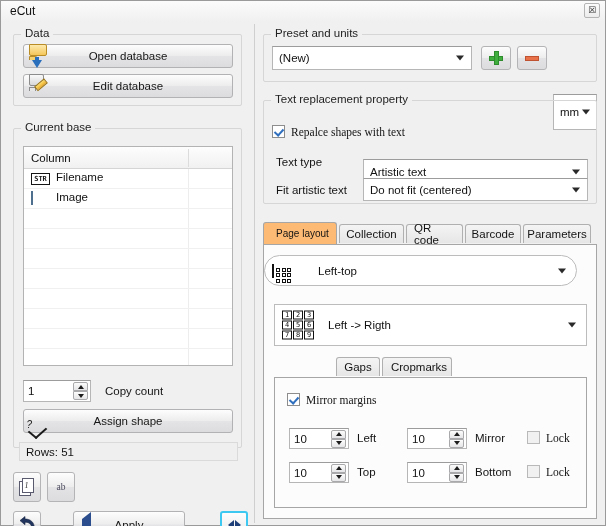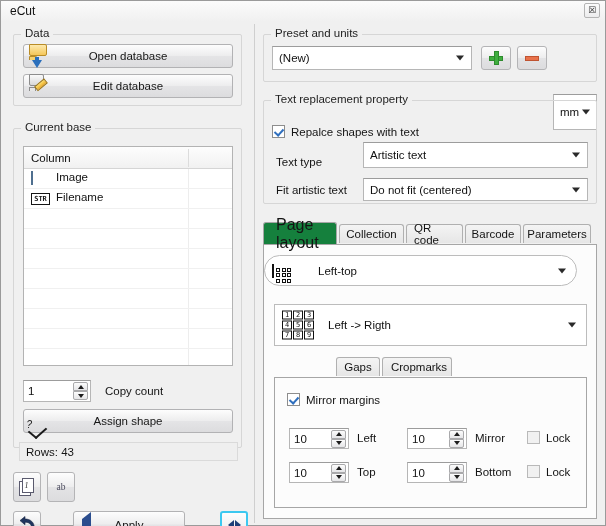--- a/index.html
+++ b/index.html
@@ -78,21 +78,21 @@
   .cbrow{position:absolute;display:flex;align-items:center;}
   .cbox{
     width:13px;height:13px;box-sizing:border-box;background:#fff;
     border:1px solid #8d8d8d;position:relative;cursor:pointer;flex:none;
   }
   .cbox.checked:after{
     content:"";position:absolute;left:3px;top:1px;width:4px;height:7px;
     border:solid #2f6fbe;border-width:0 2px 2px 0;transform:rotate(42deg);
   }
   .cbox.disabled{background:#f1f1f1;border-color:#b9b9b9;}
-  .cblabel{margin-left:6px;font-size:11.5px;color:#141414;}
+  .cblabel{margin-left:6px;font-size:11.5px;color:#141414;font-family:Liberation Serif, serif;}
   
   .listbox{
     position:absolute;box-sizing:border-box;background:#fff;
     border:1px solid #b3b3b3;overflow:hidden;
   }
   .lhead{
     position:relative;height:22px;box-sizing:border-box;
     background:linear-gradient(#fdfdfd,#f1f1f1);border-bottom:1px solid #d5d5d5;
   }
   .lhead .hcell{
@@ -126,22 +126,22 @@
   
   .tabstrip{position:absolute;height:21px;}
   .tab{
     position:absolute;top:2px;height:19px;box-sizing:border-box;
     background:linear-gradient(#f4f4f4,#e6e6e6);
     border:1px solid #b0b0b0;border-bottom:none;border-radius:3px 3px 0 0;
     display:flex;align-items:center;justify-content:center;
     font-size:11.5px;color:#141414;cursor:pointer;padding:0 7px;
   }
   .tab.active{
-    top:0;height:22px;background:#15803d;border-color:#a6a6a6;z-index:3;
-    font-size:16px;
+    top:0;height:22px;background:#fdba74;border-color:#a6a6a6;z-index:3;
+    font-size:10px;
     padding-left:12px;
   }
   .tabpage{
     position:absolute;box-sizing:border-box;background:#fcfcfc;
     border:1px solid #a6a6a6;
   }
   
   .folder-open{position:relative;width:19px;height:16px;}
   .folder-open .fbody{
     position:absolute;left:0;bottom:0;width:18px;height:12px;box-sizing:border-box;
@@ -271,28 +271,28 @@
         <span class="group-title">Current base</span>
       </div>
 
       <div class="listbox" style="left:22px;top:124px;width:210px;height:220px;">
         <div class="lhead">
           <div class="hcell" style="left:0;width:165px;">Column</div>
           <div class="hsep" style="left:164px;"></div>
         </div>
         <div class="vsep" style="left:164px;"></div>
         <div class="lrow">
+          <span class="ricon" style="top:4px;">
+              <span class="ico-str">STR</span>
+            </span>
+          <span class="rcell">Filename</span>
+        </div>
+        <div class="lrow">
           <span class="ricon"><span class="ico-image"></span></span>
           <span class="rcell">Image</span>
-        </div>
-        <div class="lrow">
-          <span class="ricon" style="top:4px;">
-              <span class="ico-str">STR</span>
-            </span>
-          <span class="rcell">Filename</span>
         </div>
         <div class="lrow"></div>
         <div class="lrow"></div>
         <div class="lrow"></div>
         <div class="lrow"></div>
         <div class="lrow"></div>
         <div class="lrow"></div>
         <div class="lrow"></div>
         <div class="lrow"></div>
       </div>
@@ -311,21 +311,21 @@
       <span class="lbl" style="left:104px;top:363px;">Copy count</span>
 
       <div class="btn" style="left:22px;top:387px;width:210px;height:24px;">
         <span class="lead-icon" style="left:8px;">
           <span class="check-q"><i class="cmark"></i><i class="qm">?</i></span>
         </span>
         <span>Assign shape</span>
       </div>
 
       <div class="statusbar" style="left:18px;top:420px;width:219px;height:19px;">
-        <span>Rows: 43</span>
+        <span>Rows: 51</span>
       </div>
 
       <div class="icon-sq-btn" style="left:12px;top:450px;width:28px;height:30px;">
         <span class="doc-icon">
           <i class="b b1"></i>
             <i class="b b2"></i>
             <i class="num">1</i>
         </span>
       </div>
       <div class="icon-sq-btn" style="left:46px;top:450px;width:28px;height:30px;">
@@ -375,21 +375,21 @@
       </div>
 
       <div class="group" style="left:8px;top:78px;width:334px;height:104px;">
         <span class="group-title">Text replacement property</span>
       </div>
       <div class="cbrow" style="left:17px;top:103px;">
         <span class="cbox checked"></span>
         <span class="cblabel">Repalce shapes with text</span>
       </div>
       <span class="lbl" style="left:21px;top:134px;">Text type</span>
-      <div class="combo" style="left:108px;top:120px;width:225px;height:26px;text-align:right;">
+      <div class="combo" style="left:108px;top:137px;width:225px;height:26px;text-align:right;">
         <span class="cval">Artistic text</span>
         <span class="carrow"></span>
       </div>
       <span class="lbl" style="left:21px;top:162px;">Fit artistic text</span>
       <div class="combo" style="left:108px;top:156px;width:225px;height:23px;">
         <span class="cval">Do not fit (centered)</span>
         <span class="carrow"></span>
       </div>
 
       <div class="tabstrip" style="left:8px;top:200px;width:334px;">

